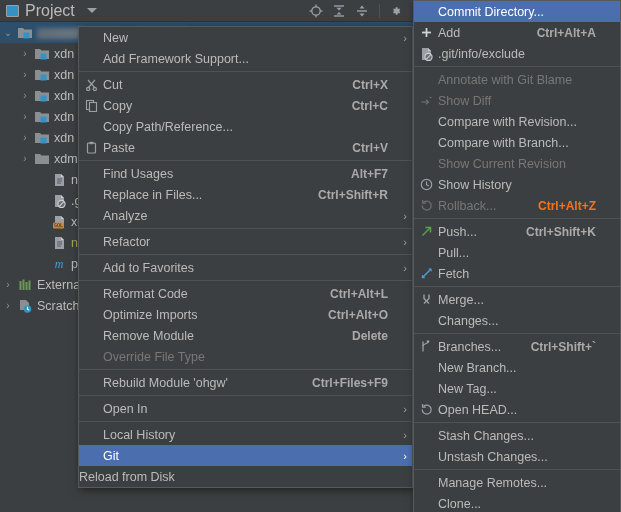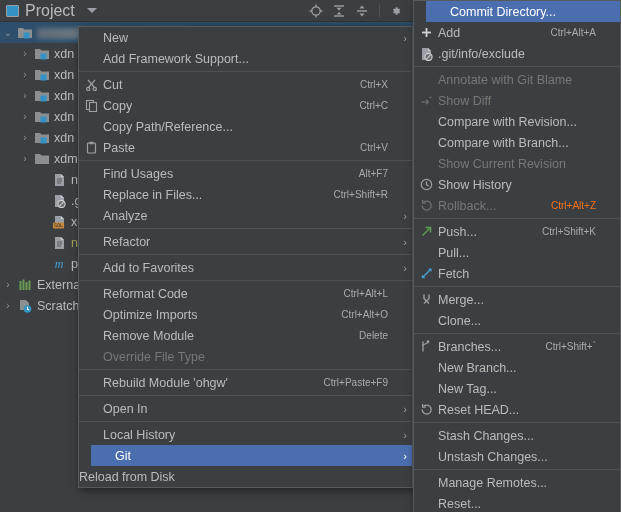--- a/index.html
+++ b/index.html
@@ -100,29 +100,29 @@
     box-shadow: 2px 2px 8px rgba(0,0,0,.5);
     padding: 0; font-size: 12.5px;
   }
   #main-menu { left: 78px; top: 26px; width: 335px; }
   #git-menu  { left: 413px; top: 0px;  width: 208px; }
 
   .mi {
     position: relative; height: 21px; display: flex; align-items: center;
     color: #bbbbbb; white-space: nowrap;
   }
-  .mi.sel { background: #4b6eaf; color: #ffffff; margin-left: 12px; }
+  .mi.sel { background: #4b6eaf; color: #ffffff; }
   .mi.disabled { color: #777777; }
   .mi .mico {
     width: 24px; flex: 0 0 24px; display: flex; align-items: center;
     justify-content: center;
   }
   .mi .mlabel { flex: 1 1 auto; }
   .mi .mshort {
-    color: #aaaaaa; font-size: 10px; padding-right: 10px;
+    color: #aaaaaa; font-size: 12px; padding-right: 10px; font-weight: bold;
   }
   .mi.disabled .mshort { color: #f97316; }
   .mi .msub {
     width: 14px; flex: 0 0 14px; display: flex; align-items: center;
     justify-content: center; color: #9aa0a6; font-size: 11px;
   }
   .mi.sel .msub { color: #ffffff; }
   .msep { height: 1px; background: #4e5254; margin: 2px 0; }
 
   svg.gi { display: block; }
@@ -475,21 +475,21 @@
       </div>
       <div class="mi disabled">
         <span class="mico"></span>
         <span class="mlabel">Override File Type</span>
         <span class="msub"></span>
       </div>
       <div class="msep"></div>
       <div class="mi">
         <span class="mico"></span>
         <span class="mlabel">Rebuild Module 'ohgw'</span>
-        <span class="mshort">Ctrl+Paste+F9</span>
+        <span class="mshort">Ctrl+Files+F9</span>
         <span class="msub"></span>
       </div>
       <div class="msep"></div>
       <div class="mi">
         <span class="mico"></span>
         <span class="mlabel">Open In</span>
         <span class="msub">›</span>
       </div>
       <div class="msep"></div>
       <div class="mi">
@@ -632,21 +632,21 @@
               <path d="M4 1.5 L4 5.5 L9 10.5"></path>
               <path d="M9 1.5 L9 5.5 L4 10.5"></path>
             </g>
           </svg>
         </span>
         <span class="mlabel">Merge...</span>
         <span class="msub"></span>
       </div>
       <div class="mi">
         <span class="mico"></span>
-        <span class="mlabel">Clone...</span>
+        <span class="mlabel">Changes...</span>
         <span class="msub"></span>
       </div>
       <div class="msep"></div>
       <div class="mi">
         <span class="mico">
           <svg class="gi" width="13" height="13" viewBox="0 0 13 13">
             <g stroke="#9aa0a6" stroke-width="1.3" fill="none">
               <line x1="3" y1="1.5" x2="3" y2="11.5"></line>
               <path d="M3 6 C3 3.5 8 4 8 1.8"></path>
             </g>
@@ -667,21 +667,21 @@
         <span class="mlabel">New Tag...</span>
         <span class="msub"></span>
       </div>
       <div class="mi">
         <span class="mico">
           <svg class="gi" width="13" height="13" viewBox="0 0 13 13">
             <path d="M2.2 6.5a4.5 4.5 0 1 0 1.5-3.3" fill="none" stroke="#9aa0a6" stroke-width="1.3"></path>
             <path d="M2.6 0.9v3.2h3.2" fill="none" stroke="#9aa0a6" stroke-width="1.3"></path>
           </svg>
         </span>
-        <span class="mlabel">Reset HEAD...</span>
+        <span class="mlabel">Open HEAD...</span>
         <span class="msub"></span>
       </div>
       <div class="msep"></div>
       <div class="mi">
         <span class="mico"></span>
         <span class="mlabel">Stash Changes...</span>
         <span class="msub"></span>
       </div>
       <div class="mi">
         <span class="mico"></span>
@@ -689,18 +689,18 @@
         <span class="msub"></span>
       </div>
       <div class="msep"></div>
       <div class="mi">
         <span class="mico"></span>
         <span class="mlabel">Manage Remotes...</span>
         <span class="msub"></span>
       </div>
       <div class="mi">
         <span class="mico"></span>
-        <span class="mlabel">Reset...</span>
+        <span class="mlabel">Clone...</span>
         <span class="msub"></span>
       </div>
     </div>
 
 </div>
 
 </body></html>

